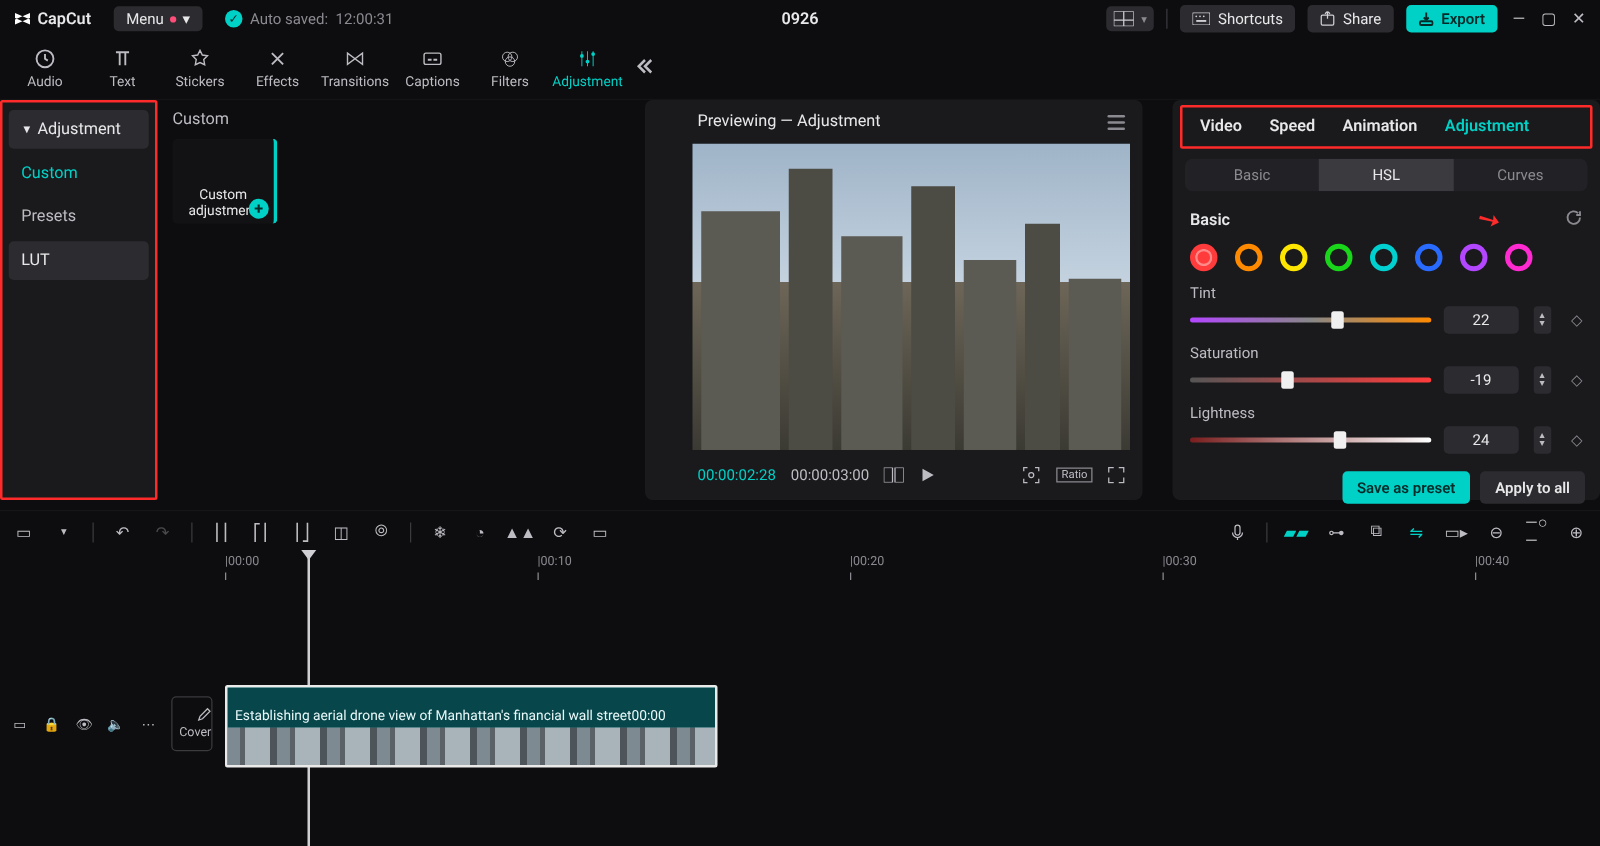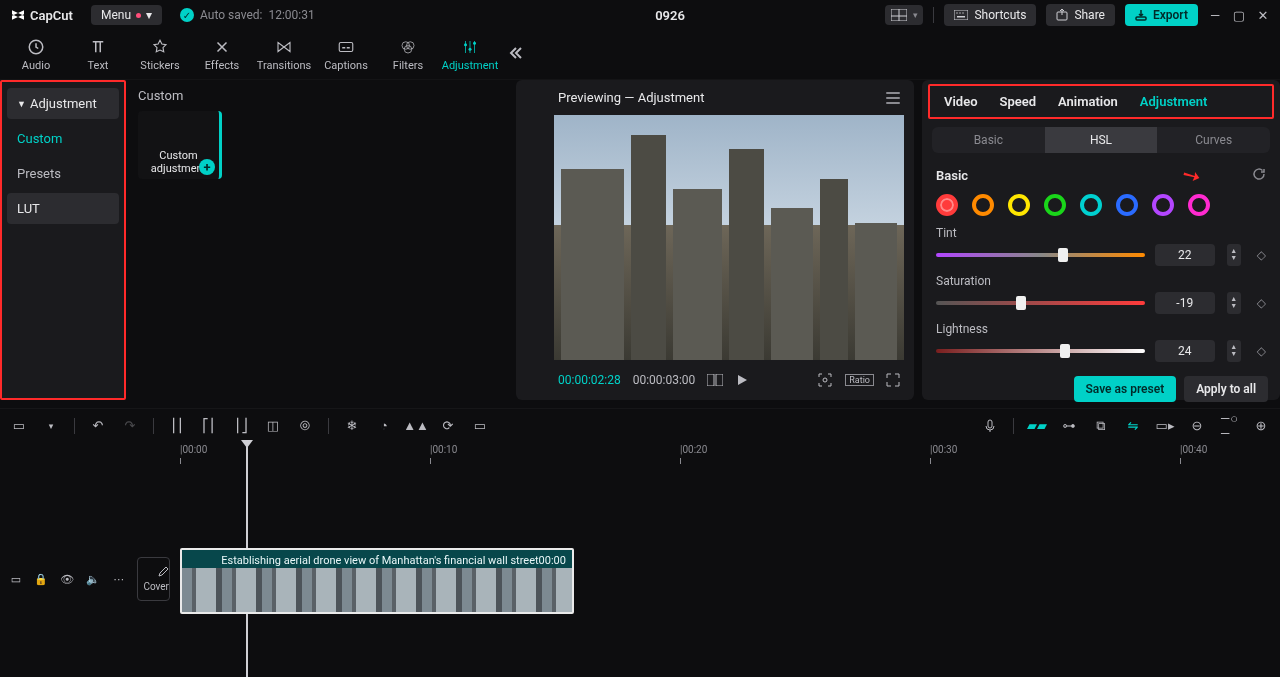--- a/index.html
+++ b/index.html
@@ -43,21 +43,21 @@
     padding: 3px 10px;
     display:flex; align-items:center; gap:5px;
     font-size:12px;
   }
   .menu-dot { width:5px;height:5px;border-radius:50%;background:#ff4d7a; }
   .autosave { display:flex;align-items:center;gap:6px;color:var(--txt-2);font-size:12px; }
   .autosave .tick {
     width:14px;height:14px;border-radius:50%;background:var(--accent);
     display:flex;align-items:center;justify-content:center;color:#002b29;font-size:10px;
   }
-  .project-title { position:absolute; left:50%; transform:translateX(-50%); font-weight:600; font-size:13px;margin-left:30px;}
+  .project-title { position:absolute; left:50%; transform:translateX(-50%); font-weight:600; font-size:13px;}
   .topbar-right { margin-left:auto; display:flex;align-items:center;gap:10px; }
   .pill {
     background: var(--bg-3); border-radius:4px; padding:4px 10px;
     display:flex;align-items:center;gap:6px; font-size:12px;
   }
   .pill.export { background: var(--accent); color:#002b29; font-weight:600;}
   .winbtn { width:14px;height:14px; display:flex;align-items:center;justify-content:center; color:var(--txt-1);}
   .vdiv { width:1px;height:16px;background:var(--bg-4); }
 
   
@@ -127,21 +127,21 @@
   .preview-ctrl {
     height:40px; display:flex;align-items:center; padding:0 14px; gap:12px; font-size:12px;
   }
   .tc-cur{ color:var(--accent); font-feature-settings:"tnum";}
   .tc-tot{ color:var(--txt-1); font-feature-settings:"tnum";}
   .preview-ctrl .spacer{flex:1;}
   .ctrl-ico{ color:var(--txt-1); display:flex;align-items:center;}
 
   
   .inspector {
-    flex:1; background:var(--bg-1); border-radius:6px; margin-left:8px;
+    flex:1; background:var(--bg-1); border-radius:6px; margin-left:24px;
     display:flex;flex-direction:column; padding:0;
   }
   .insp-tabs {
     display:flex; gap:22px; padding:8px 14px;
     border:2px solid #ff2a2a; border-radius:2px; margin:4px 6px 0 6px;
   }
   .insp-tab { font-size:13px; font-weight:600; color:var(--txt-0);}
   .insp-tab.active{ color:var(--accent); }
 
   .subtabs {
@@ -238,21 +238,21 @@
   }
 
   .tl-tracks { flex:1; position:relative; }
   .clip {
     position:absolute; top:84px; left:2px; height:66px; width:394px;
     background:#0b6d74; border:2px solid #eaeaea; border-radius:2px;
     overflow:hidden; display:flex;flex-direction:column;
   }
   .clip-label{
     height:18px; background:rgba(0,0,0,.35); color:#e8f7f8; font-size:11px;
-    padding:4px 6px; display:flex; justify-content:flex-end; white-space:nowrap;
+    padding:16px 6px; display:flex; justify-content:flex-start; white-space:nowrap;
   }
   .clip-thumbs{
     flex:1;
     background:
       repeating-linear-gradient(90deg,
         #7d8a92 0 10px, #5a6167 10px 14px,
         #a9b4ba 14px 34px, #4d545a 34px 40px);
   }
 </style>
 </head>

